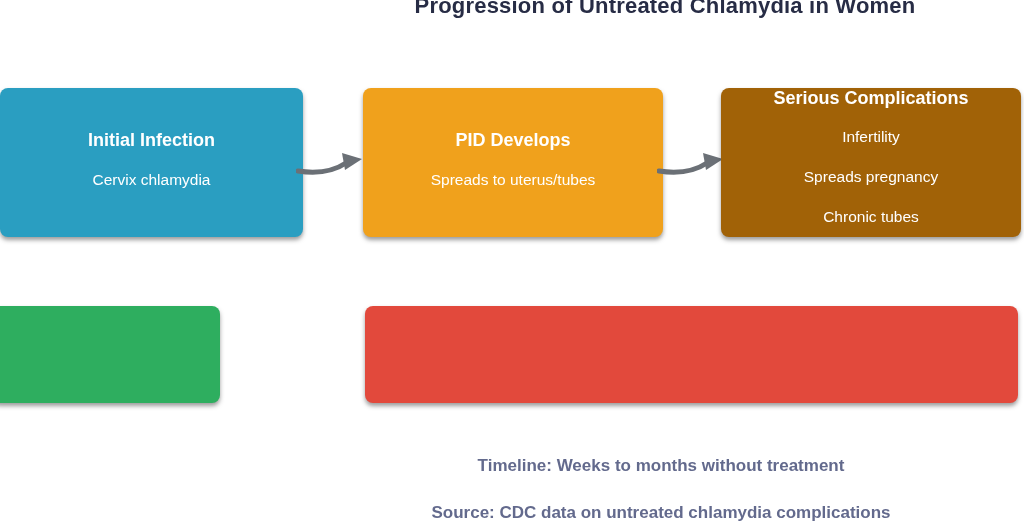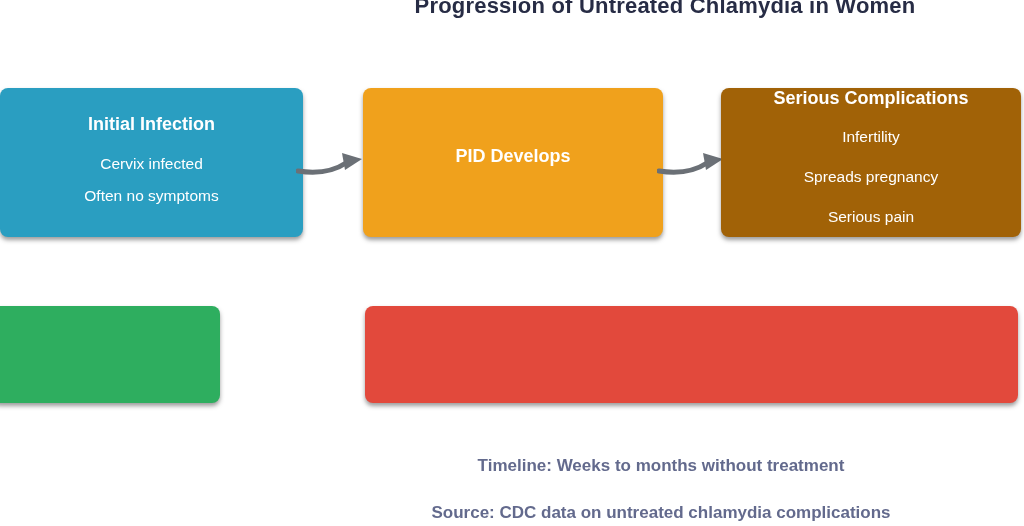--- a/index.html
+++ b/index.html
@@ -46,43 +46,43 @@
 </style>
 </head>
 <body>
 
 <div class="canvas">
 
   <div class="main-title" style="color: rgb(39, 44, 69);">Progression of Untreated Chlamydia in Women</div>
 
   <div class="stage-box stage-initial" style="background-color: rgb(42, 158, 193);">
     <div class="stage-title">Initial Infection</div>
-    <div class="stage-line">Cervix infected</div>
-    <div class="stage-line">Often no symptoms</div>
+    <div class="stage-line">Cervix chlamydia</div>
   </div>
 
   <svg class="flow-arrow flow-arrow-1" viewBox="0 0 70 34">
     <path d="M2,24 C22,27 38,24 50,16" fill="none" stroke="#6b7076" stroke-width="5" stroke-linecap="round"></path>
     <polygon points="46,6 66,12 49,23" fill="#6b7076"></polygon>
   </svg>
 
   <div class="stage-box stage-pid" style="background-color: rgb(240, 161, 28);">
     <div class="stage-title">PID Develops</div>
+    <div class="stage-line">Spreads to uterus/tubes</div>
   </div>
 
   <svg class="flow-arrow flow-arrow-2" viewBox="0 0 70 34">
     <path d="M2,24 C22,27 38,24 50,16" fill="none" stroke="#6b7076" stroke-width="5" stroke-linecap="round"></path>
     <polygon points="46,6 66,12 49,23" fill="#6b7076"></polygon>
   </svg>
 
   <div class="stage-box stage-serious" style="background-color: #a16207;">
     <div class="stage-title">Serious Complications</div>
     <div class="stage-line">Infertility</div>
     <div class="stage-line">Spreads pregnancy</div>
-    <div class="stage-line">Serious pain</div>
+    <div class="stage-line">Chronic tubes</div>
   </div>
 
   <div class="timeline-bar bar-early" style="background-color: rgb(46, 174, 95);"></div>
   <div class="timeline-bar bar-complication" style="background-color: rgb(226, 73, 60);"></div>
 
   <div class="footer-note footer-timeline" style="color: rgb(99, 106, 141);">Timeline: Weeks to months without treatment</div>
   <div class="footer-note footer-source" style="color: rgb(99, 106, 141);">Source: CDC data on untreated chlamydia complications</div>
 
 </div>
 

